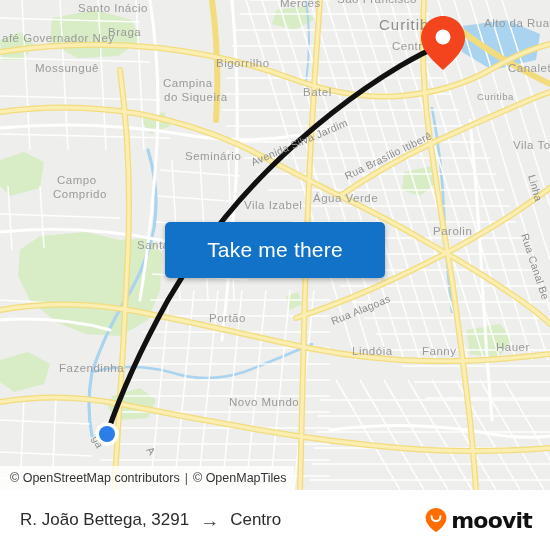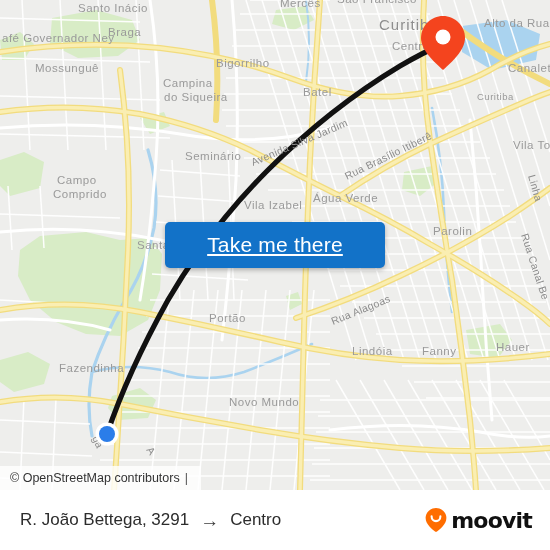--- a/index.html
+++ b/index.html
@@ -39,32 +39,31 @@
   .maplabel.big { font-size: 15px; fill: #8e8e8e; letter-spacing: 1px; }
   .maplabel.street { fill: #8c8c8c; font-size: 10.5px; letter-spacing: 0.3px; }
   .maplabel.small { font-size: 9.5px; }
 
   
   #take-me-there {
     position: absolute;
     left: 165px;
     top: 222px;
     width: 220px;
-    height: 46px;
+    height: 56px;
     background: #1272c8;
     color: #ffffff;
     border: none;
     border-radius: 5px;
     font-family: "Liberation Sans", sans-serif;
     font-size: 21px;
     letter-spacing: 0.2px;
     cursor: pointer;
     box-shadow: 0 2px 5px rgba(0,0,0,0.28);
     padding: 0;
-    text-decoration: underline;
   }
 
   
   #attribution {
     position: absolute;
     left: 0;
     bottom: 0;
     height: 24px;
     padding: 0 8px 0 10px;
     display: flex;
@@ -365,20 +364,21 @@
           <circle cx="443" cy="37" r="7.5" fill="#ffffff"></circle>
         </g>
       </g>
     </svg>
 
     <button id="take-me-there" style="background: rgb(18, 114, 200);">Take me there</button>
 
     <div id="attribution">
       <span>© OpenStreetMap contributors</span>
       <span class="sep">|</span>
+      <span>© OpenMapTiles</span>
     </div>
   </div>
 
   <div id="footer">
     <div id="route-summary">
       <span>R. João Bettega, 3291</span>
       <span class="arrow">→</span>
       <span>Centro</span>
     </div>
     <div id="brand">

